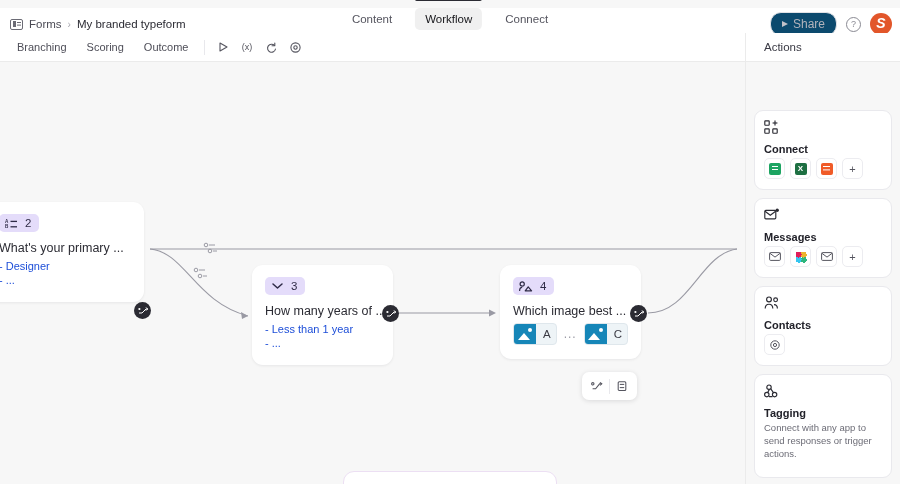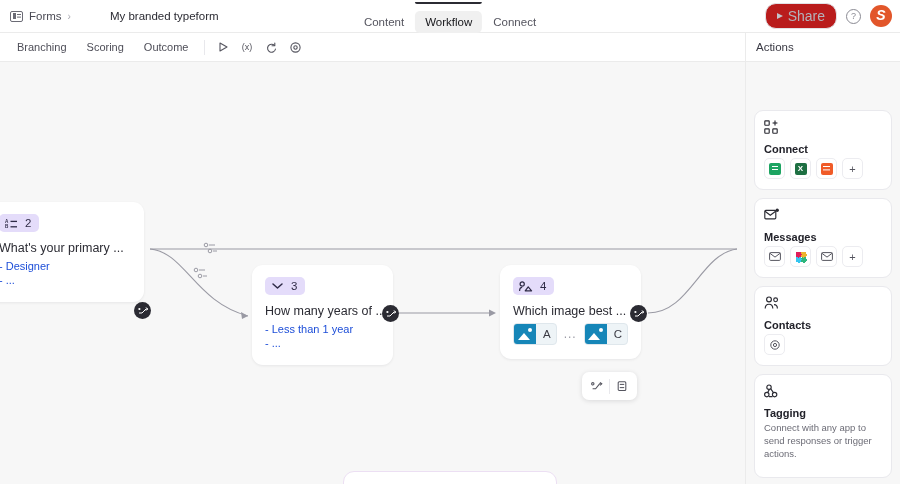--- a/index.html
+++ b/index.html
@@ -6,54 +6,54 @@
   html, body {
     width: 900px; height: 484px;
     overflow: hidden;
     background: #f7f7f7;
     font-family: "Liberation Sans", sans-serif;
     -webkit-font-smoothing: antialiased;
   }
 
   
   .topbar {
-    position: absolute; top: 0; left: 0;
+    position: absolute; top: 8px; left: 0;
     width: 900px; height: 33px;
     background: #ffffff;
     border-bottom: 1px solid #ebebeb;
     display: flex; align-items: center;
   }
   .breadcrumb {
     display: flex; align-items: center;
     gap: 6px; padding-left: 10px;
     font-size: 11.5px; color: #5c5c66;
   }
   .bc-forms { color: #4b4b55; }
   .bc-sep { color: #a8a8b0; font-size: 10px; }
-  .bc-current { color: #2b2b33; margin-left: 33px; }
+  .bc-current { color: #2b2b33; }
   .icon-forms {
     width: 13px; height: 11px;
     border: 1.3px solid #6b6b75; border-radius: 2px;
     position: relative; display: inline-block;
   }
   .icon-forms::before {
     content: ""; position: absolute;
     left: 1.6px; top: 1.6px; width: 3px; height: 5.5px;
     background: #6b6b75;
   }
   .icon-forms::after {
     content: ""; position: absolute;
     left: 6.2px; top: 2px; width: 4px; height: 1.2px;
     background: #6b6b75;
     box-shadow: 0 2.6px 0 #6b6b75;
   }
 
   .centertabs {
     position: absolute; left: 50%; transform: translateX(-50%);
-    display: flex; align-items: flex-end; gap: 1px;
+    display: flex; align-items: flex-start; gap: 13px;
     height: 33px;
   }
   .ctab {
     font-size: 11.5px; color: #55555f;
     padding: 5px 10px; border-radius: 5px;
     position: relative; cursor: pointer;
     white-space: nowrap;
   }
   .ctab.active {
     background: #f0f0f0; color: #16161a; font-weight: normal;
@@ -63,23 +63,23 @@
     top: -9px; left: 0; right: 0; height: 2.5px;
     background: #2b2b33; border-radius: 0 0 2px 2px;
   }
 
   .topright {
     position: absolute; right: 8px;
     display: flex; align-items: center; gap: 9px;
   }
   .btn-share {
     display: flex; align-items: center; gap: 5px;
-    font-size: 14px; color: #b3b3bb;
+    font-size: 12px; color: #b3b3bb;
     border: 1px solid #e2e2e6; border-radius: 11px;
-    padding: 4px 11px; background: #b91c1c;
+    padding: 4px 11px; background: #0c4a6e;
     cursor: default;
   }
   .play-tri {
     width: 0; height: 0;
     border-left: 6px solid #c2c2c9;
     border-top: 3.5px solid transparent;
     border-bottom: 3.5px solid transparent;
   }
   .btn-plans {
     font-size: 11px; color: #fff; font-weight: bold;
@@ -123,21 +123,21 @@
     cursor: pointer; color: #55555f; font-size: 10px;
   }
   .tb-ic svg { display: block; }
 
   
   .actionshead {
     position: absolute; top: 33px; left: 745px;
     width: 155px; height: 29px;
     background: #fff; border-bottom: 1px solid #ebebeb;
     border-left: 1px solid #ebebeb;
-    display: flex; align-items: center; padding-left: 10px;
+    display: flex; align-items: center; padding-left: 18px;
     font-size: 11.5px; color: #3a3a44;
   }
   .actionspanel {
     position: absolute; top: 62px; left: 745px;
     width: 155px; height: 422px;
     background: #f7f7f7; border-left: 1px solid #ebebeb;
     padding: 8px;
   }
   .acard {
     background: #fff; border: 1px solid #e9e9ed;

